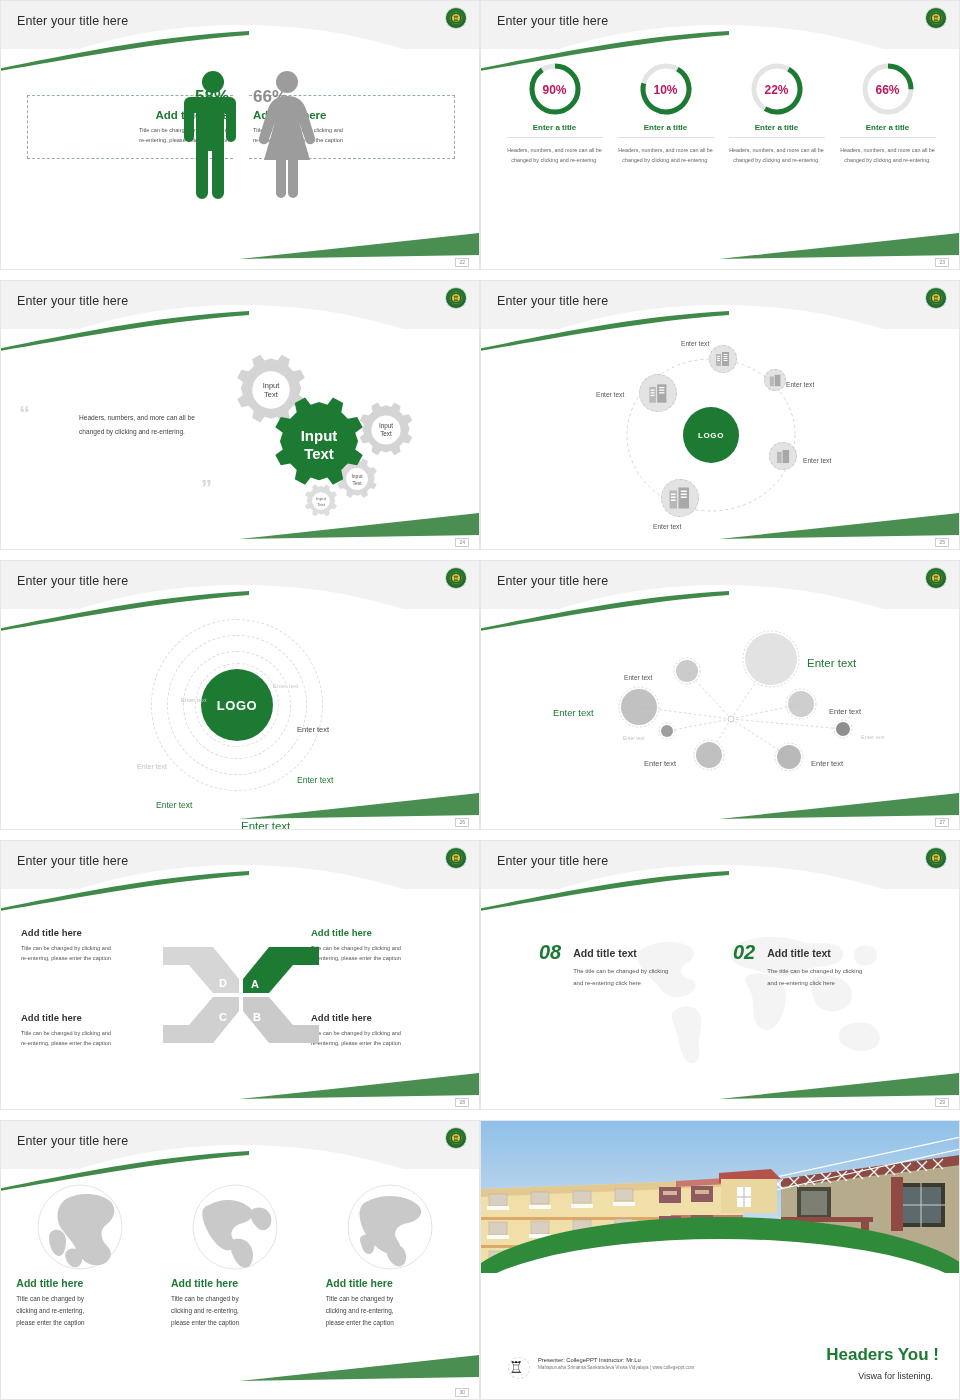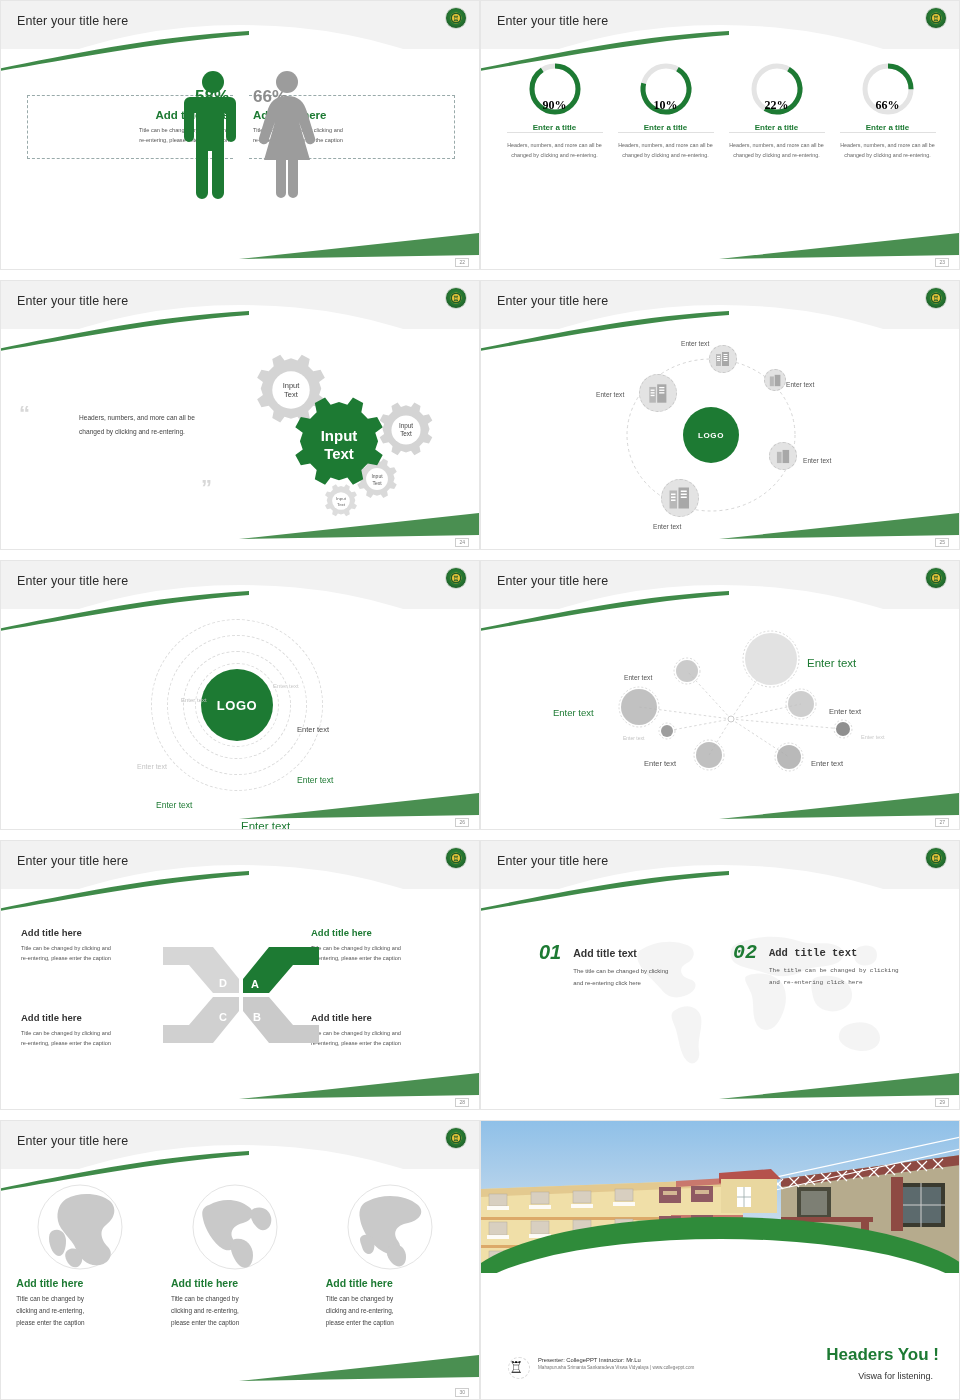--- a/index.html
+++ b/index.html
@@ -91,36 +91,36 @@
   .blk-l .t-body,.blk-r .t-body{ font-size:5.6px; }
   .figM{ position:absolute; left:182px; top:20px; }
   .figF{ position:absolute; left:256px; top:20px; }
 
   
   .donuts{ position:absolute; left:0; top:0; width:480px; height:222px;
            display:flex; justify-content:space-around; padding:0 18px; }
   .donut-col{ width:96px; text-align:center; }
   .donut{ position:relative; width:56px; height:56px; margin:12px auto 0; }
   .donut .num{
-    position:absolute; left:0; top:16px; width:56px; height:56px;
+    position:absolute; left:0; top:1px; width:56px; height:56px;
     display:flex; align-items:center; justify-content:center;
-    font-size:12px; font-weight:bold; color:#000000;font-family:Liberation Serif, serif;
+    font-size:12px; font-weight:bold; color:#be185d;
   }
   .donut-title{ margin-top:6px; font-size:8px; font-weight:bold; color:#1d7a33;
-                border-bottom:1px solid #e0e0e0; }
+                padding-bottom:5px; border-bottom:1px solid #e0e0e0; }
   .donut-desc{ margin-top:7px; font-size:5.4px; color:#666; line-height:1.85; }
 
   
   .quote{ position:absolute; left:18px; top:74px; font-size:22px; color:#d8d8d8;
           font-weight:bold; line-height:1; }
   .quote2{ position:absolute; left:200px; top:148px; font-size:22px; color:#d8d8d8;
            font-weight:bold; line-height:1; }
   .gear-txt{ position:absolute; left:78px; top:82px; width:140px;
              font-size:6.6px; color:#444; line-height:2.05; }
-  .gears{ position:absolute; left:228px; top:6px; }
+  .gears{ position:absolute; left:208px; top:6px; }
 
   
   .hubc{ position:absolute; left:0; top:0; width:480px; height:222px; }
   .lbl{ position:absolute; font-size:6.6px; color:#555; white-space:nowrap;margin-top:8px; }
   .hub-logo{
     position:absolute; left:202px; top:78px; width:56px; height:56px;
     border-radius:50%; background:#1d7a33; color:#fff;
     display:flex; align-items:center; justify-content:center;
     font-size:8px; font-weight:bold; letter-spacing:.6px;
   }
@@ -712,29 +712,29 @@
               <path d="M128 26 c18-8 42-8 60-2 c14 5 24 0 36 4 c12 4 10 14 2 18 c-10 5-24 2-34 8 c-12 7-26 6-38 2 c-14-5-32-6-34-16 c-2-8 2-12 8-14z"></path>
               <path d="M138 58 c14-4 28 0 34 10 c6 12 2 26-4 36 c-6 10-16 12-22 4 c-6-10-2-22-6-32 c-4-10-10-16-2-18z"></path>
               <path d="M206 60 c16-4 30 2 34 12 c4 12-4 20-14 22 c-12 2-22-4-24-14 c-2-10-4-18 4-20z"></path>
               <path d="M236 108 c14-6 28-2 32 8 c4 10-4 18-16 18 c-14 0-26-8-24-16 c1-6 4-8 8-10z"></path>
               <path d="M248 30 c10-4 18 0 18 8 c0 8-8 12-16 10 c-8-2-10-14-2-18z"></path>
             </g>
           </svg>
         </div>
 
         <div style="position:absolute; left:58px; top:52px; display:flex; align-items:flex-start;">
-          <div class="numidx">01</div>
+          <div class="numidx">08</div>
           <div style="margin-left:12px; margin-top:6px;">
             <div style="font-size:10.5px;font-weight:bold;color:#333">Add title text</div>
             <div style="font-size:6px;color:#555;line-height:2;margin-top:6px">The title can be changed by clicking</div>
             <div style="font-size:6px;color:#555;line-height:2">and re-entering click here</div>
           </div>
         </div>
 
-        <div style="position:absolute; left:252px; top:52px; display:flex; align-items:flex-start;font-family:Liberation Mono, monospace;">
+        <div style="position:absolute; left:252px; top:52px; display:flex; align-items:flex-start;">
           <div class="numidx">02</div>
           <div style="margin-left:12px; margin-top:6px;">
             <div style="font-size:10.5px;font-weight:bold;color:#333">Add title text</div>
             <div style="font-size:6px;color:#555;line-height:2;margin-top:6px">The title can be changed by clicking</div>
             <div style="font-size:6px;color:#555;line-height:2">and re-entering click here</div>
           </div>
         </div>
       </div>
     </div>
 

